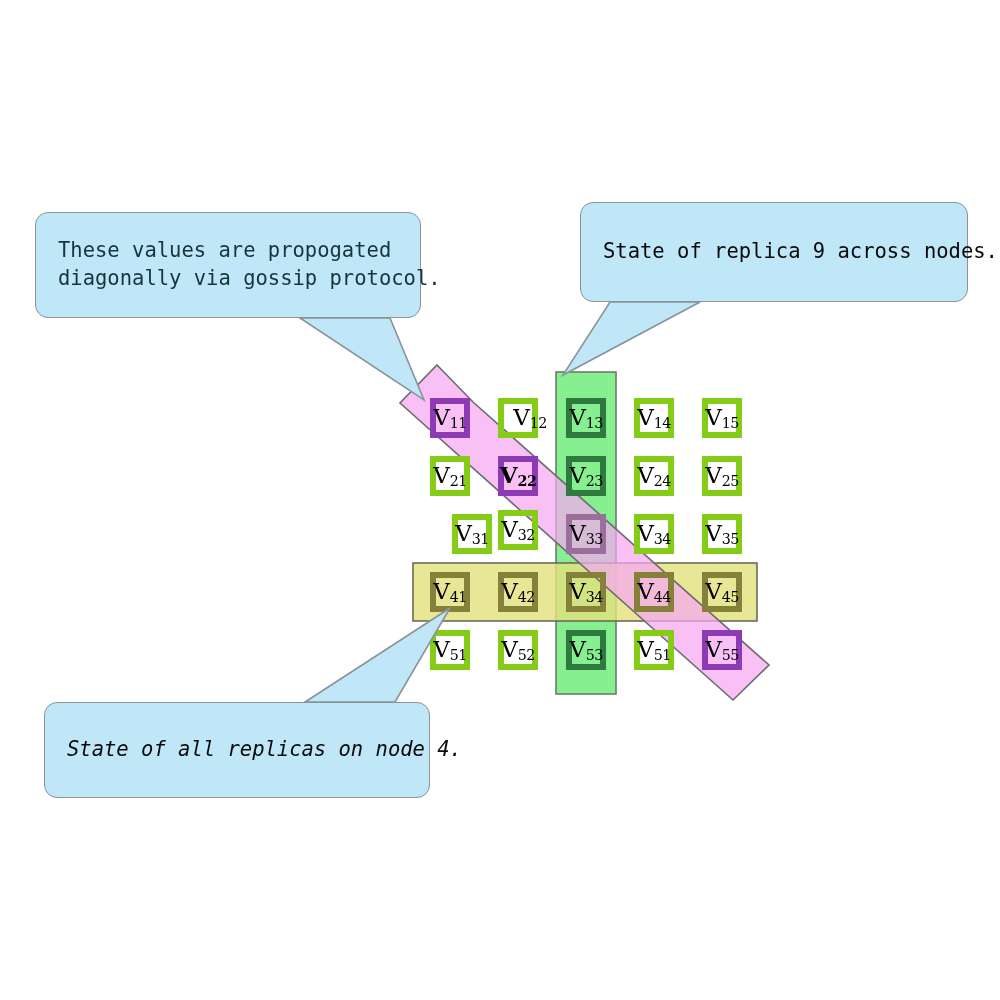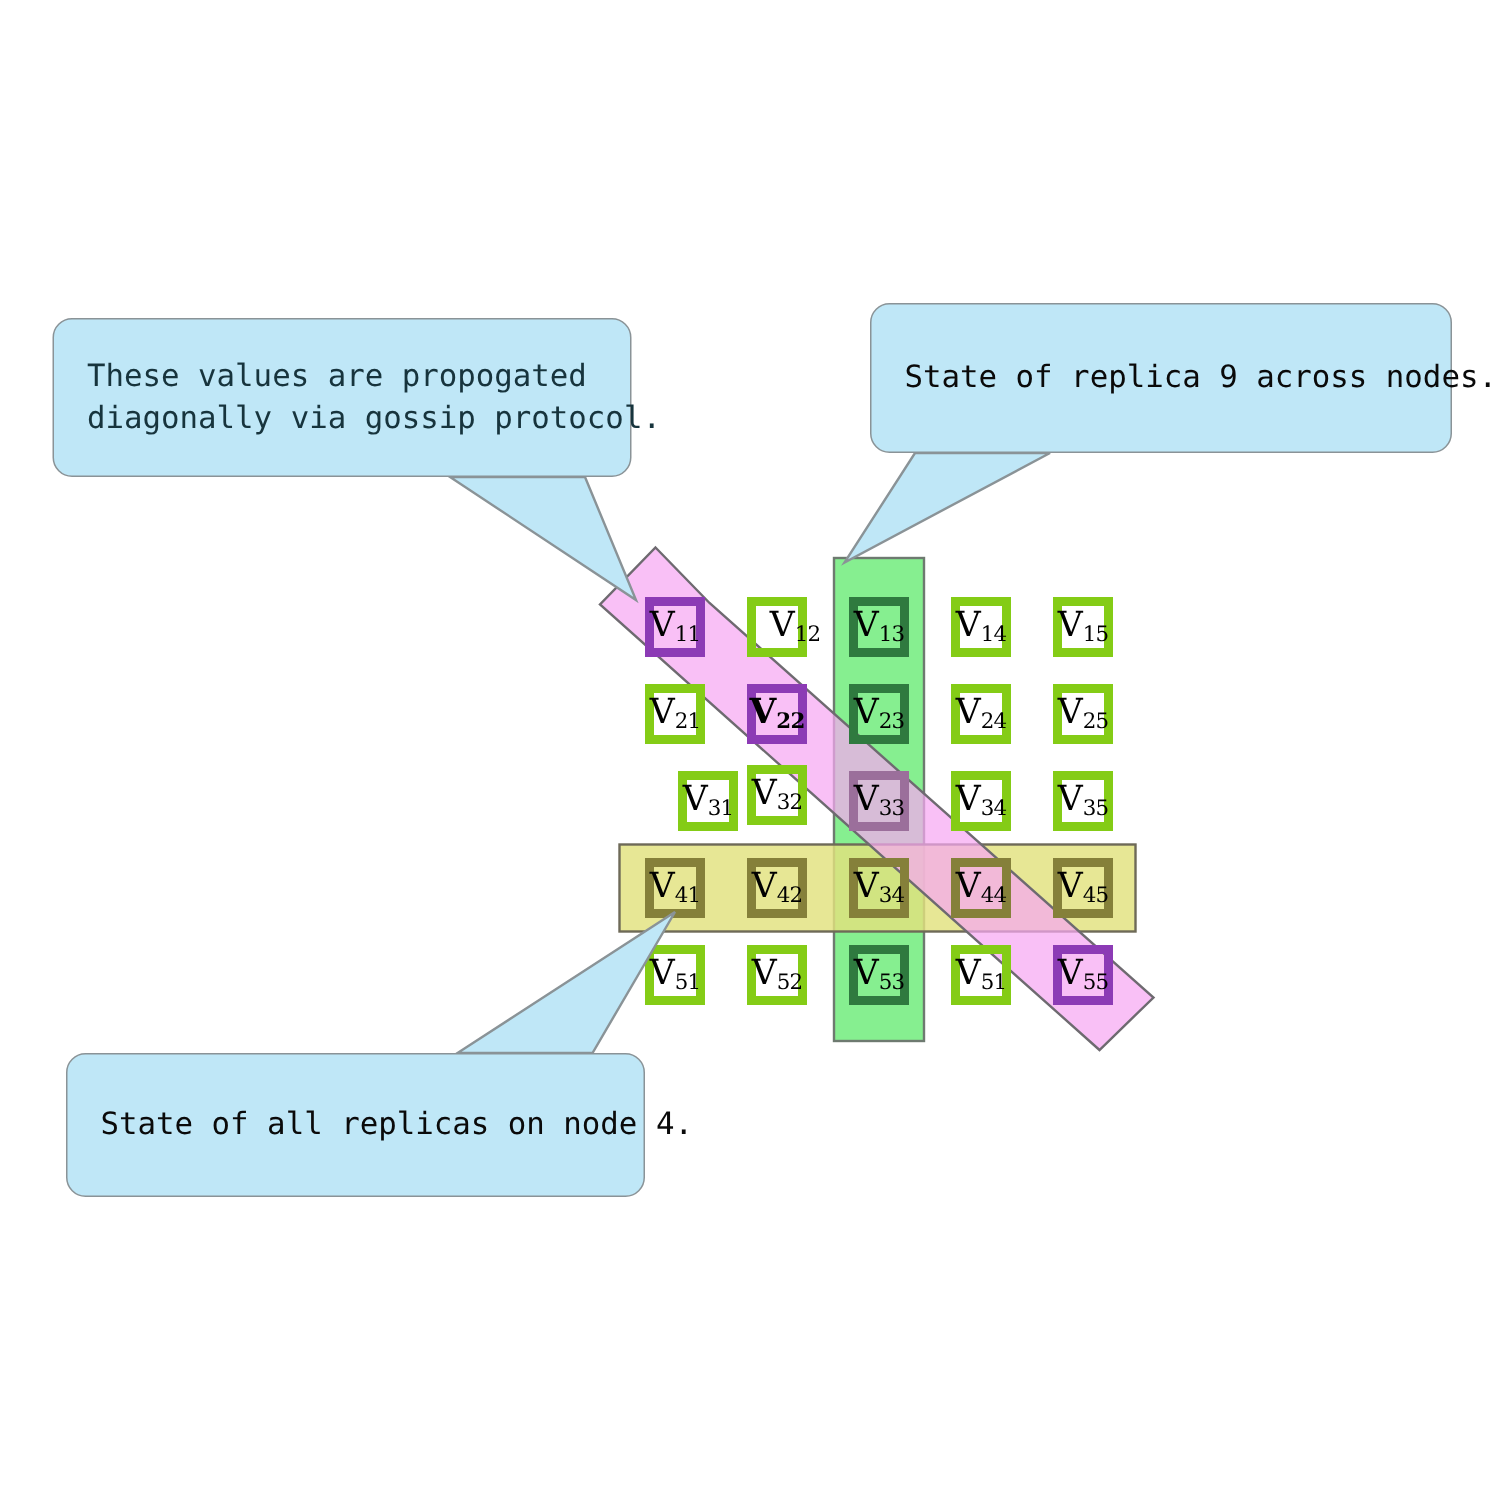--- a/index.html
+++ b/index.html
@@ -161,17 +161,17 @@
     <polygon id="tail-2" fill="#bfe7f7" stroke="#8a9397" stroke-width="1.6" points="305,702 395,702 450,608"></polygon>
   </svg>
 
   <div class="callout" id="callout-0" style="left: 35px; top: 212px; width: 386px; height: 106px;">
     <span class="ctext">These values are propogated
 diagonally via gossip protocol.</span>
   </div>
   <div class="callout dark-ink" id="callout-1" style="left: 580px; top: 202px; width: 388px; height: 100px;">
     <span class="ctext">State of replica 9 across nodes.</span>
   </div>
-  <div class="callout dark-ink" id="callout-2" style="left: 44px; top: 702px; width: 386px; height: 96px;">
+  <div class="callout dark-ink" id="callout-2" style="left: 44px; top: 702px; width: 386px; height: 96px; font-style: italic;">
     <span class="ctext">State of all replicas on node 4.</span>
   </div>
 
 </div>
 
 </body></html>

